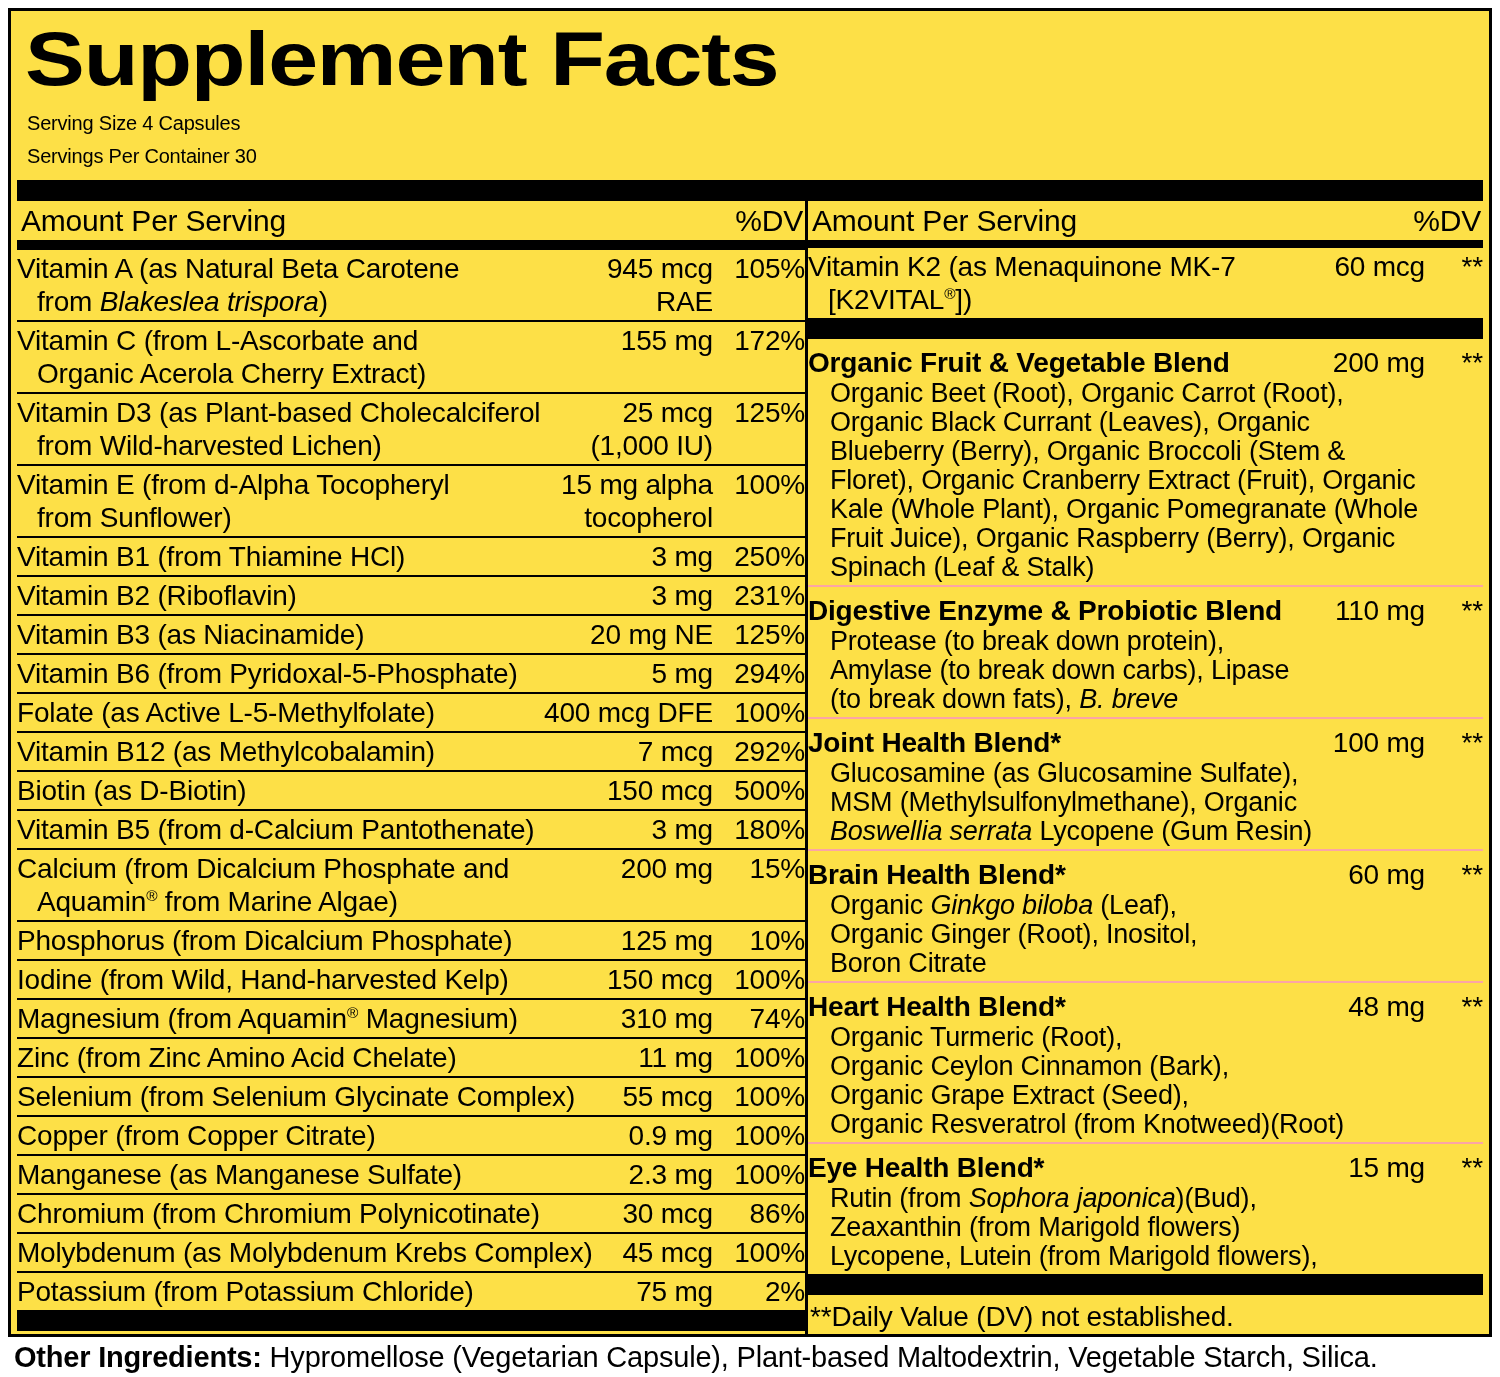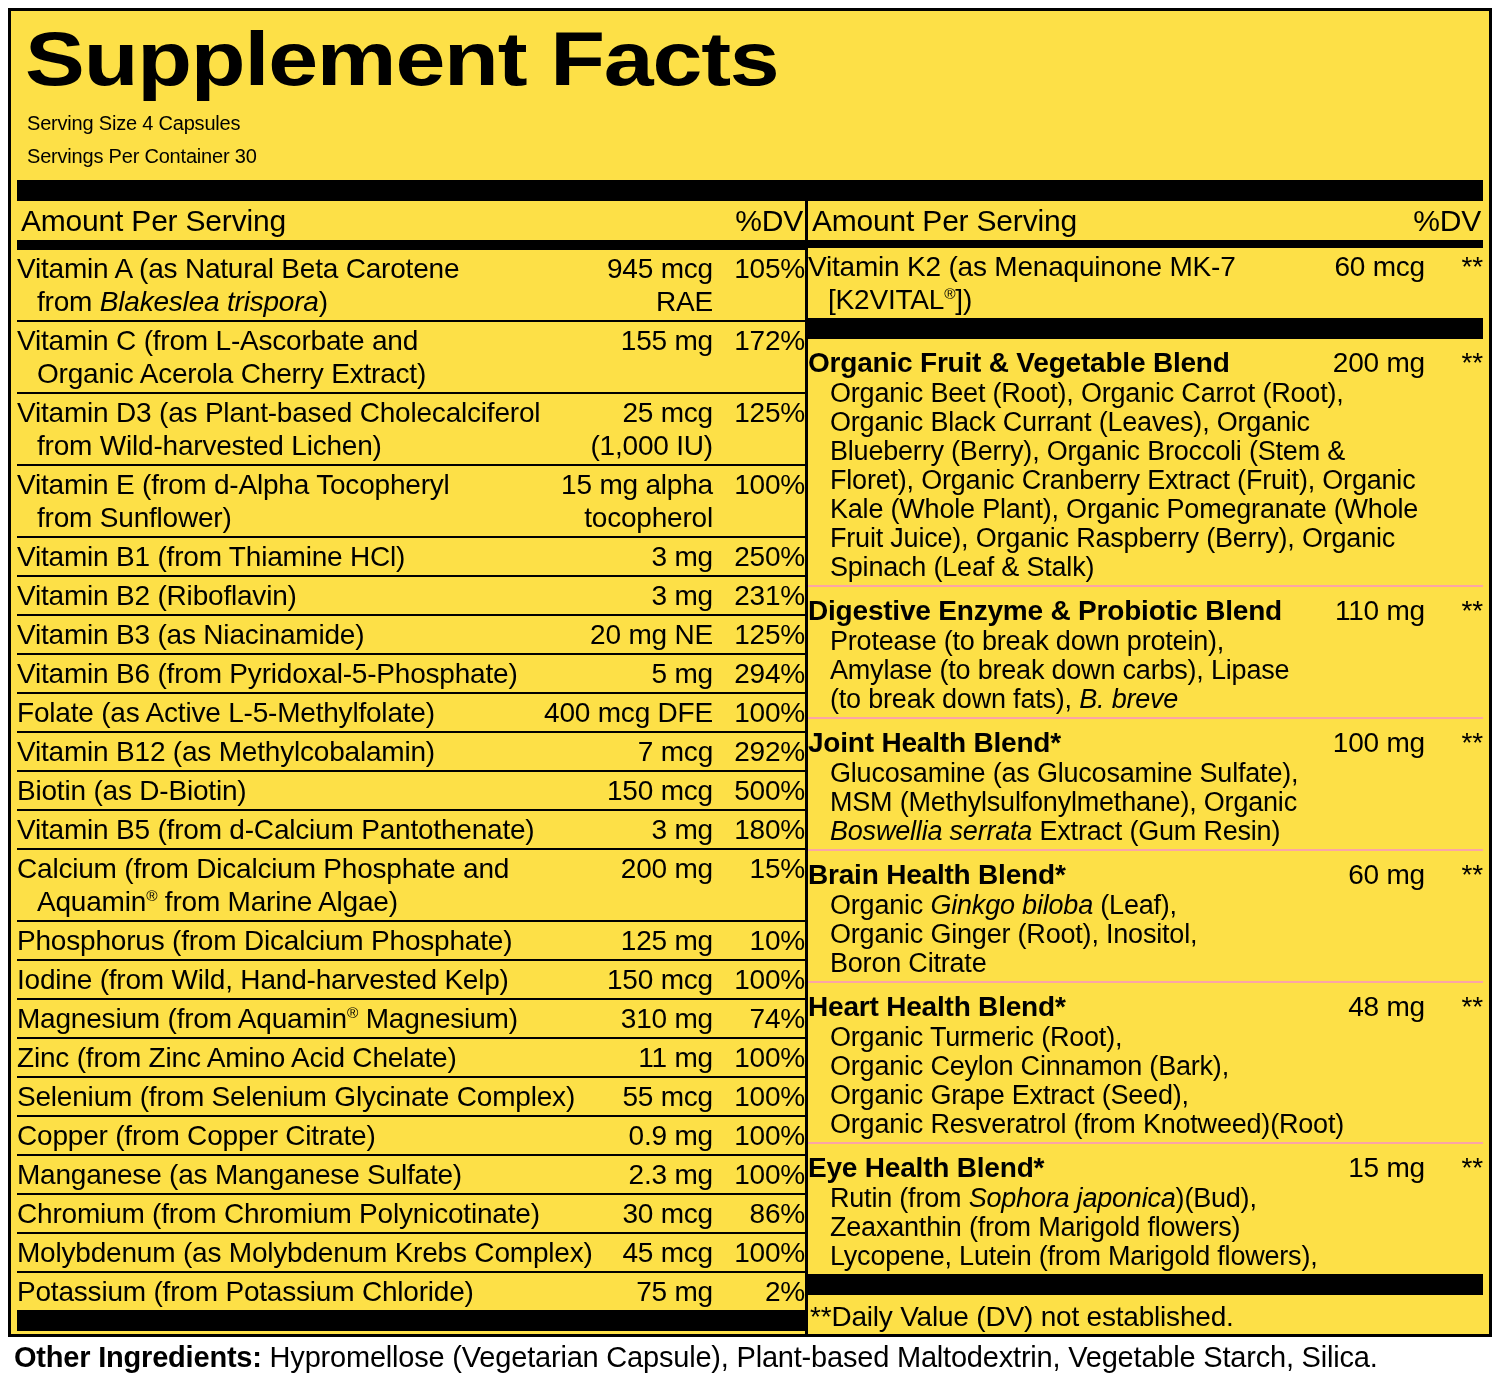--- a/index.html
+++ b/index.html
@@ -335,21 +335,21 @@
               <div class="bd"><span>(to break down fats), </span><i>B. breve</i></div>
             </div>
             <div class="blend">
               <div class="bhead">
                 <div class="nm">Joint Health Blend*</div>
                 <div class="amt">100 mg</div>
                 <div class="dv">**</div>
               </div>
               <div class="bd"><span>Glucosamine (as Glucosamine Sulfate),</span></div>
               <div class="bd"><span>MSM (Methylsulfonylmethane), Organic</span></div>
-              <div class="bd"><i>Boswellia serrata</i><span> Extract (Gum Resin)</span></div>
+              <div class="bd"><i>Boswellia serrata</i><span> Lycopene (Gum Resin)</span></div>
             </div>
             <div class="blend">
               <div class="bhead">
                 <div class="nm">Brain Health Blend*</div>
                 <div class="amt">60 mg</div>
                 <div class="dv">**</div>
               </div>
               <div class="bd"><span>Organic </span><i>Ginkgo biloba</i><span> (Leaf),</span></div>
               <div class="bd"><span>Organic Ginger (Root), Inositol,</span></div>
               <div class="bd"><span>Boron Citrate</span></div>

